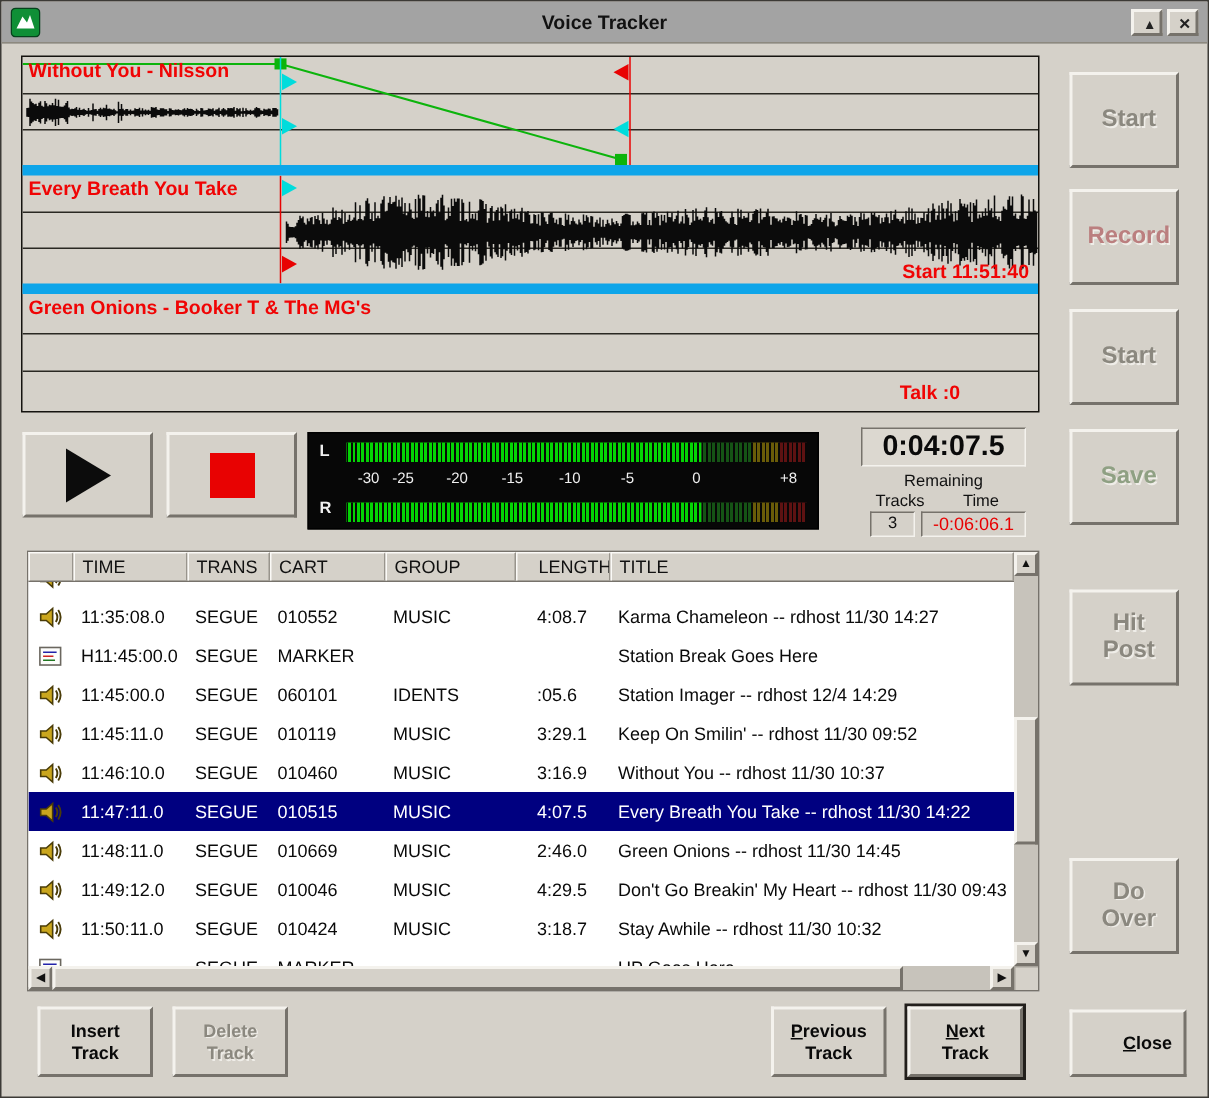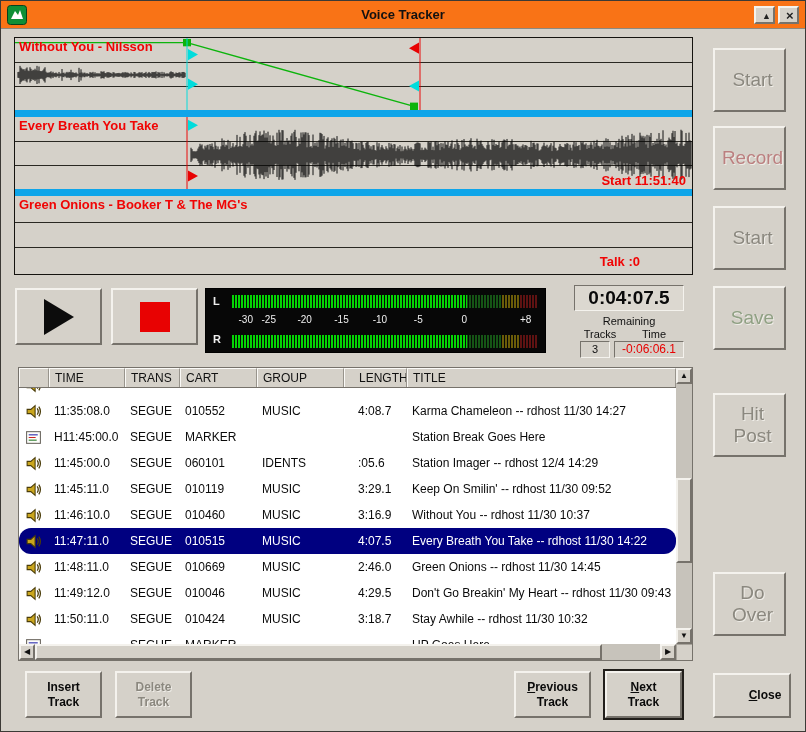--- a/index.html
+++ b/index.html
@@ -7,21 +7,21 @@
   body { font-family:"Liberation Sans", sans-serif; }
   #window { position:relative; width:806px; height:732px; background:#d5d1c9;
             border:1px solid #3c3a36; overflow:hidden; }
 
   
   .btn3d { background:#d5d1c9; border:2px solid;
            border-color:#f4f2ed #76726b #76726b #f4f2ed; cursor:default; }
   .sunk  { border:1px solid; border-color:#76726b #f4f2ed #f4f2ed #76726b; }
 
   
-  .titlebar { position:absolute; left:0; top:0; right:0; height:28px; background:#f97316;
+  .titlebar { position:absolute; left:0; top:0; right:0; height:28px; background:#a3a3a3;
               border-bottom:1px solid #8d897f; display:flex; align-items:center; }
   .tb-icon  { position:absolute; left:6px; top:4px; width:20px; height:20px; }
   .tb-title { flex:1; text-align:center; font-weight:bold; font-size:13px; color:#111; }
   .tb-btn   { position:absolute; top:5px; width:21px; height:18px; font-size:9px;
               text-align:center; line-height:15px; color:#222; }
   .tb-shade { right:30px; } .tb-close { right:6px; font-size:13px; font-weight:bold; line-height:13px; }
 
   
   .wavepanel { position:absolute; left:13px; top:36px; width:679px; height:238px;
                border:1px solid #15130f; background:#d5d1c9; }
@@ -64,38 +64,38 @@
   .remlabel { position:absolute; left:573px; top:314px; width:110px; text-align:center;
               font-size:11px; color:#111; }
   .remcol-label { position:absolute; top:327px; width:52px; text-align:center; font-size:11px; color:#111; }
   .remtracks-label { left:573px; } .remtime-label { left:627px; }
   .remtracks-val { position:absolute; left:579px; top:340px; width:30px; height:17px;
                    background:#d5d1c9; text-align:center; font-size:11px; line-height:15px; color:#111; }
   .remtime-val { position:absolute; left:613px; top:340px; width:70px; height:17px;
                  background:#d5d1c9; color:#e80202; text-align:center; font-size:12px; line-height:15px; }
 
   
-  .sbn { position:absolute; left:712px; width:73px; height:64px; font-weight:normal; font-size:19px;
+  .sbn { position:absolute; left:712px; width:73px; height:64px; font-weight:bold; font-size:16px;
          display:flex; align-items:center; justify-content:center; text-align:center;padding-left:12px; }
   .dis { color:#8b887f; text-shadow:1px 1px 0 #efede8; }
   .rec { color:#bb7f7f; text-shadow:1px 1px 0 #efede8; }
   .sav { color:#8fa083; text-shadow:1px 1px 0 #efede8; }
 
   
   .log { position:absolute; left:17px; top:366px; width:675px; height:294px;
          border:1px solid #76726b; background:#fff; }
   .lheader { position:absolute; left:0; top:0; right:16px; height:20px; display:flex;
              background:#d5d1c9; border-bottom:1px solid #76726b; }
   .hcell { font-size:12px; line-height:18px; padding-left:5px; color:#111;
            border-right:1px solid #98948c; border-top:1px solid #fbfaf7;
            border-left:1px solid #fbfaf7; overflow:hidden; white-space:nowrap; flex:none; }
   .clip { position:absolute; left:0; top:20px; right:16px; bottom:16px; overflow:hidden; background:#fff; }
   .rows { margin-top:-16px; }
   .lrow { display:flex; height:26px; line-height:26px; font-size:12px; color:#0a0a0a; white-space:nowrap; }
-  .lrow.sel { background:#000080; color:#fff;border-radius:12px; }
+  .lrow.sel { background:#000080; color:#fff; }
   .c   { overflow:hidden; padding-left:5px; flex:none; }
   .ci  { width:30px; padding-left:6px; display:flex; align-items:center; }
   .ct  { width:76px; } .cr { width:55px; } .cc { width:77px; }
   .cg  { width:87px; } .cl { width:63px;padding-left:14px; } .cti { flex:1 1 auto; }
   .ci svg { width:17px; height:17px; display:none; }
   .ci[data-icon="speaker"] .spk { display:block; }
   .ci[data-icon="marker"]  .mrk { display:block; }
 
   
   .vsb { position:absolute; right:0; top:0; width:16px; bottom:16px; background:#c7c3bb; }

